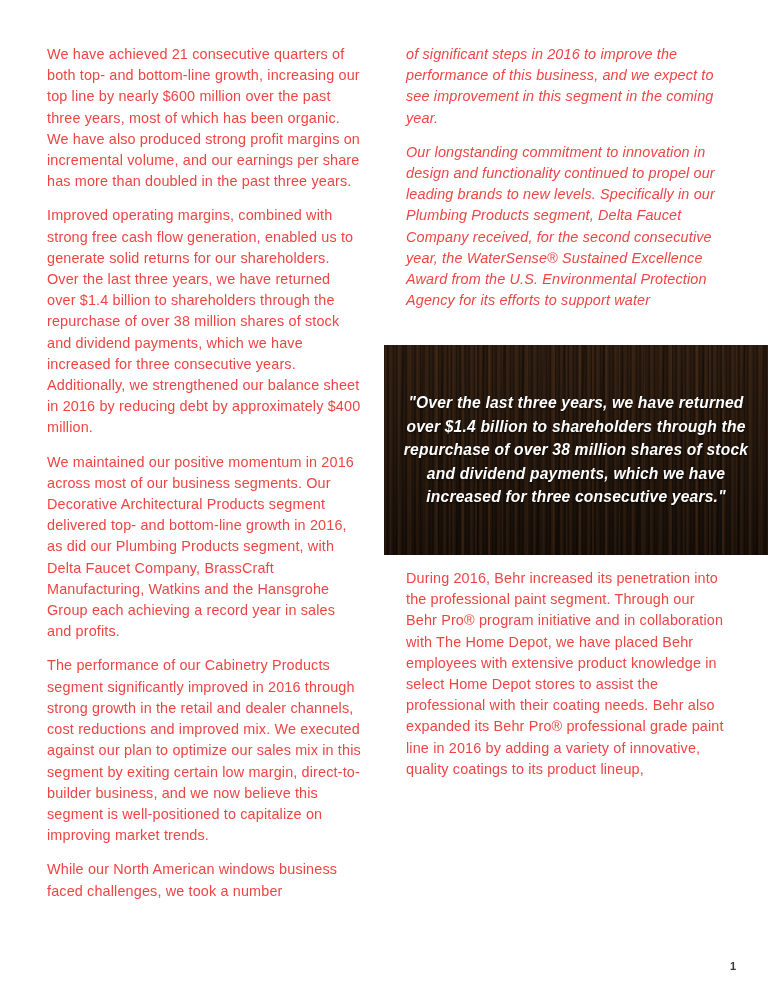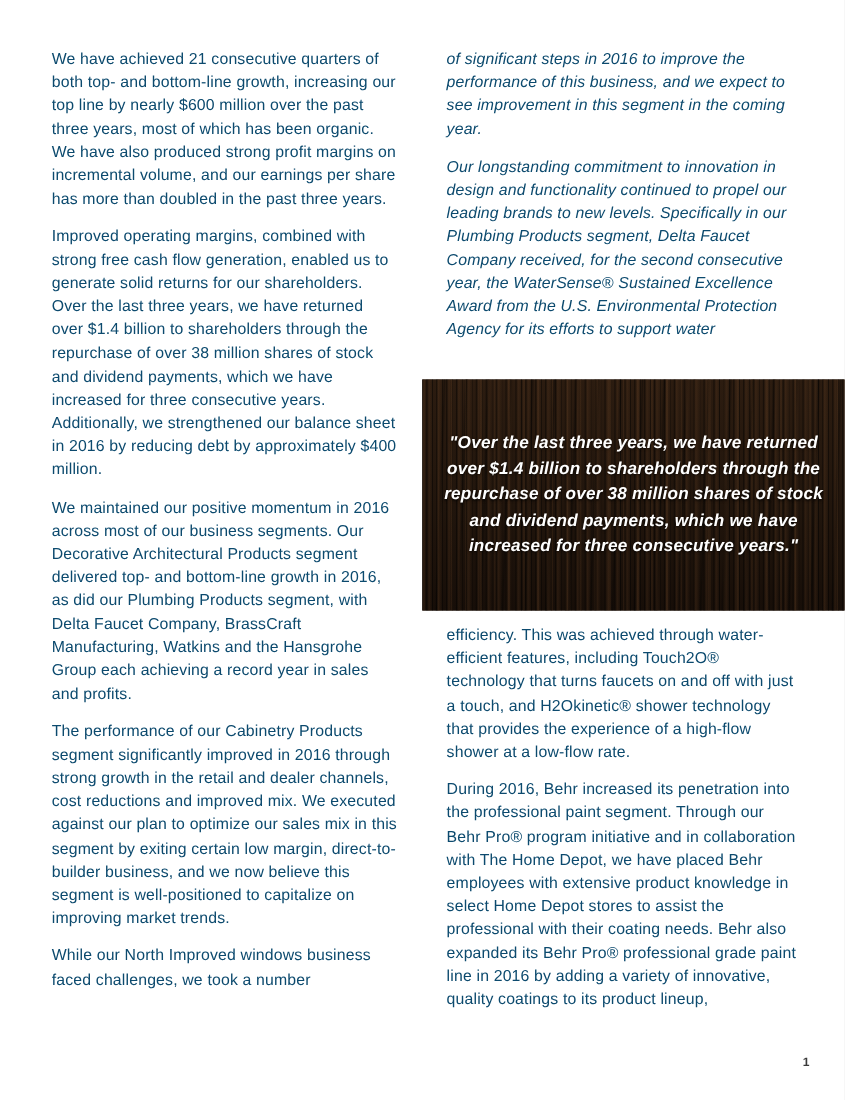--- a/index.html
+++ b/index.html
@@ -12,21 +12,21 @@
     height: 1000px;
     margin: 0 auto;
     background: #ffffff;
     overflow: hidden;
   }
 
   .body-text p {
     font-size: 14.4px;
     line-height: 21.2px;
     letter-spacing: 0.15px;
-    color: #0c4a6e;
+    color: #ef4444;
     margin-bottom: 13px;
     font-weight: 400;
   }
 
   .col-left {
     position: absolute;
     left: 47px;
     top: 44px;
     width: 315px;
   }
@@ -94,32 +94,31 @@
 </head>
 <body>
 
 <div class="page">
 
   <div class="col-left body-text">
     <p>We have achieved 21 consecutive quarters of both top- and bottom-line growth, increasing our top line by nearly $600 million over the past three years, most of which has been organic. We have also produced strong profit margins on incremental volume, and our earnings per share has more than doubled in the past three years.</p>
     <p>Improved operating margins, combined with strong free cash flow generation, enabled us to generate solid returns for our shareholders. Over the last three years, we have returned over $1.4 billion to shareholders through the repurchase of over 38 million shares of stock and dividend payments, which we have increased for three consecutive years. Additionally, we strengthened our balance sheet in 2016 by reducing debt by approximately $400 million.</p>
     <p>We maintained our positive momentum in 2016 across most of our business segments. Our Decorative Architectural Products segment delivered top- and bottom-line growth in 2016, as did our Plumbing Products segment, with Delta Faucet Company, BrassCraft Manufacturing, Watkins and the Hansgrohe Group each achieving a record year in sales and profits.</p>
     <p>The performance of our Cabinetry Products segment significantly improved in 2016 through strong growth in the retail and dealer channels, cost reductions and improved mix. We executed against our plan to optimize our sales mix in this segment by exiting certain low margin, direct-to-builder business, and we now believe this segment is well-positioned to capitalize on improving market trends.</p>
-    <p>While our North Improved windows business faced challenges, we took a number</p>
+    <p>While our North American windows business faced challenges, we took a number</p>
   </div>
 
   <div class="col-right-top body-text">
     <p>of significant steps in 2016 to improve the performance of this business, and we expect to see improvement in this segment in the coming year.</p>
     <p>Our longstanding commitment to innovation in design and functionality continued to propel our leading brands to new levels. Specifically in our Plumbing Products segment, Delta Faucet Company received, for the second consecutive year, the WaterSense® Sustained Excellence Award from the U.S. Environmental Protection Agency for its efforts to support water</p>
   </div>
 
   <div class="pull-quote">
     <div class="pull-quote-text">"Over the last three years, we have returned over $1.4 billion to shareholders through the repurchase of over 38 million shares of stock and dividend payments, which we have increased for three consecutive years."</div>
   </div>
 
   <div class="col-right-bottom body-text">
-    <p>efficiency. This was achieved through water-efficient features, including Touch2O® technology that turns faucets on and off with just a touch, and H2Okinetic® shower technology that provides the experience of a high-flow shower at a low-flow rate.</p>
     <p>During 2016, Behr increased its penetration into the professional paint segment. Through our Behr Pro® program initiative and in collaboration with The Home Depot, we have placed Behr employees with extensive product knowledge in select Home Depot stores to assist the professional with their coating needs. Behr also expanded its Behr Pro® professional grade paint line in 2016 by adding a variety of innovative, quality coatings to its product lineup,</p>
   </div>
 
   <div class="page-number">1</div>
 
 </div>
 
 </body></html>

